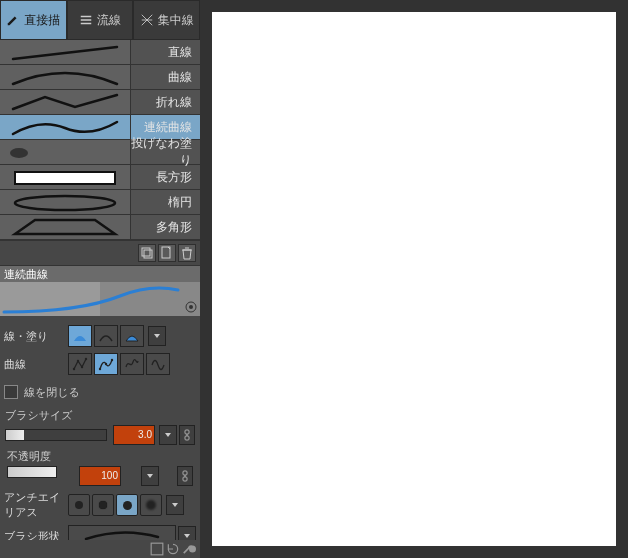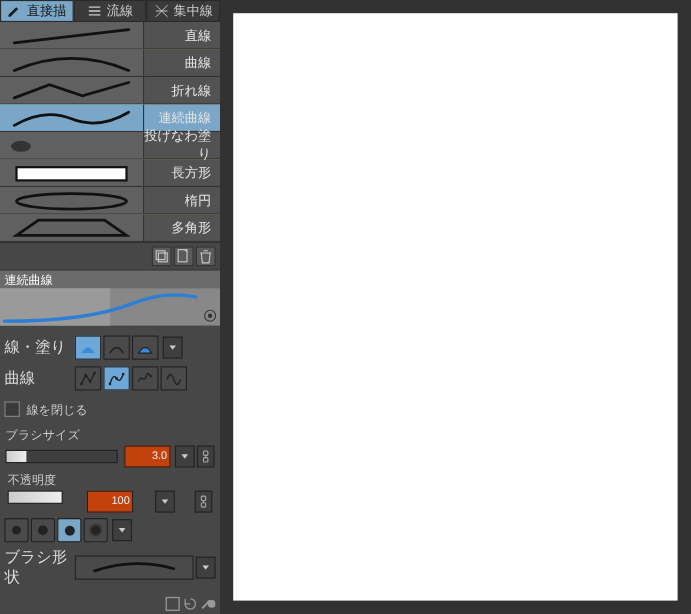--- a/index.html
+++ b/index.html
@@ -1,40 +1,40 @@
 <!DOCTYPE html>
 <html><head>
 <meta charset="utf-8">
 <style>
 html,body{margin:0;padding:0;background:#323232;font-family:"Meiryo","MS PGothic",sans-serif;font-size:11px;color:#ccc;overflow:hidden;width:628px;height:558px}
 .app{display:flex;width:628px;height:558px}
 .left{width:200px;background:#474747;display:flex;flex-direction:column}
 .right{flex:1;position:relative;background:#323232;padding:12px}
 .canvas{background:#fff;width:100%;height:100%}
-.tabs{display:flex;height:20px;background:#3a3a3a}
+.tabs{display:flex;height:40px;background:#3a3a3a}
 .tab{flex:1;display:flex;align-items:center;justify-content:center;gap:4px;background:#3a3a3a;border:1px solid #2a2a2a;color:#ccc;cursor:pointer;font-size:12px}
 .tab.active{background:#7aa6c7;color:#1a1a1a}
 .tab svg{width:14px;height:14px}
 .tool-list{background:#bef264}
 .tool-item{display:flex;height:24px;align-items:center;border-bottom:1px solid #333;background:#525252;cursor:pointer}
 .tool-item.selected{background:#7aa6c7}
 .tool-preview{width:130px;height:24px;display:flex;align-items:center;justify-content:center;background:#606060;border-right:1px solid #333}
 .tool-item.selected .tool-preview{background:#7aa6c7}
 .tool-label{flex:1;text-align:right;padding-right:8px;color:#e5e5e5;font-size:12px}
 .small-toolbar{height:24px;display:flex;justify-content:flex-end;align-items:center;gap:2px;padding-right:4px;background:#474747;border-top:1px solid #333;border-bottom:1px solid #333}
 .sm-btn{width:16px;height:16px;background:#5a5a5a;border:1px solid #2f2f2f;display:flex;align-items:center;justify-content:center;cursor:pointer}
 .prop-header{height:18px;background:#3f3f3f;display:flex;align-items:center;padding-left:4px;gap:4px;font-size:10px;color:#bbb;border-bottom:1px solid #2a2a2a}
 .prop-header svg{width:12px;height:12px}
 .title-strip{height:16px;background:#6b6b6b;color:#fff;font-size:11px;padding:0 4px;display:flex;align-items:center}
 .preview-pane{height:34px;background:#888;position:relative;display:flex}
 .preview-half{width:50%;height:100%;background:#9a9a9a}
 .wrench{position:absolute;bottom:2px;right:2px;width:14px;height:14px;cursor:pointer}
 .props{padding:4px;background:#474747;flex:1;overflow:hidden}
 .row{display:flex;align-items:center;min-height:24px;margin:4px 0}
-.row-label{width:64px;font-size:14px;color:#ddd}
+.row-label{width:64px;font-size:11px;color:#ddd}
 .mode-btn{width:22px;height:20px;background:#4a4a4a;border:1px solid #222;display:flex;align-items:center;justify-content:center;cursor:pointer}
 .mode-btn.active{background:#6ea8d8}
 .icon-row{display:flex;gap:2px;align-items:center}
 .drop{width:16px;height:18px;background:#3f3f3f;border:1px solid #222;display:flex;align-items:center;justify-content:center;cursor:pointer;margin-left:2px}
 .chk{width:12px;height:12px;border:1px solid #888;background:#3a3a3a;margin-right:6px;cursor:pointer}
 .slider-wrap{flex:1;margin-right:4px}
 .slider{height:10px;background:#3f3f3f;position:relative;border:1px solid #222}
 .slider-fill{position:absolute;left:0;top:0;bottom:0;background:linear-gradient(to right,#ccc,#eee)}
 .num{width:38px;height:18px;background:#c2410c;border:1px solid #222;color:#eee;text-align:right;font-size:10px;padding-right:2px;line-height:18px}
 .link-btn{width:14px;height:18px;border:1px solid #222;background:#3f3f3f;display:flex;align-items:center;justify-content:center;cursor:pointer}
@@ -270,20 +270,21 @@
           <div class="link-btn">
               <svg width="10" height="12" viewBox="0 0 10 12">
                 <rect x="3" y="1" width="4" height="4" rx="1" fill="none" stroke="#aaa"></rect>
                 <rect x="3" y="7" width="4" height="4" rx="1" fill="none" stroke="#aaa"></rect>
                 <line x1="5" y1="5" x2="5" y2="7" stroke="#aaa"></line>
               </svg>
             </div>
         </div>
       </div>
       <div class="row">
+        <div class="row-label">アンチエイリアス</div>
         <div class="icon-row">
           <div class="aa-dot">
               <div class="c" style="width:8px;height:8px"></div>
             </div>
           <div class="aa-dot">
               <div class="c" style="width:8px;height:8px;box-shadow:0 0 1px #000"></div>
             </div>
           <div class="aa-dot selected">
               <div class="c" style="width:9px;height:9px;filter:blur(.5px)"></div>
             </div>

